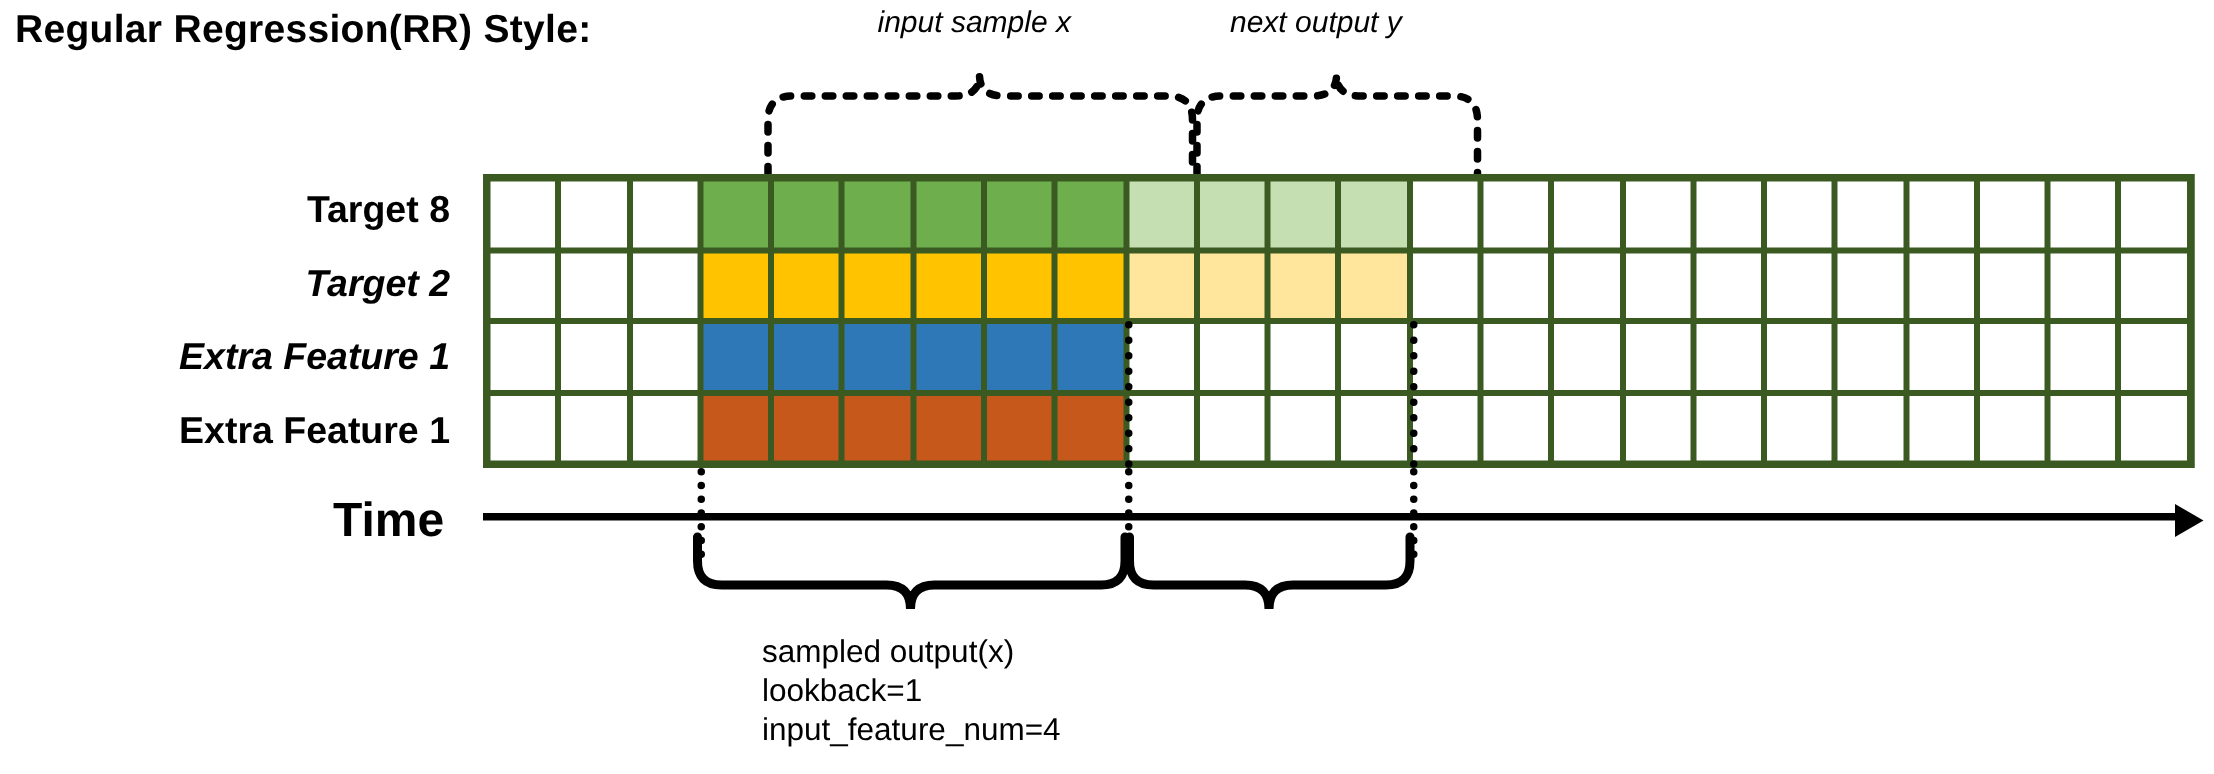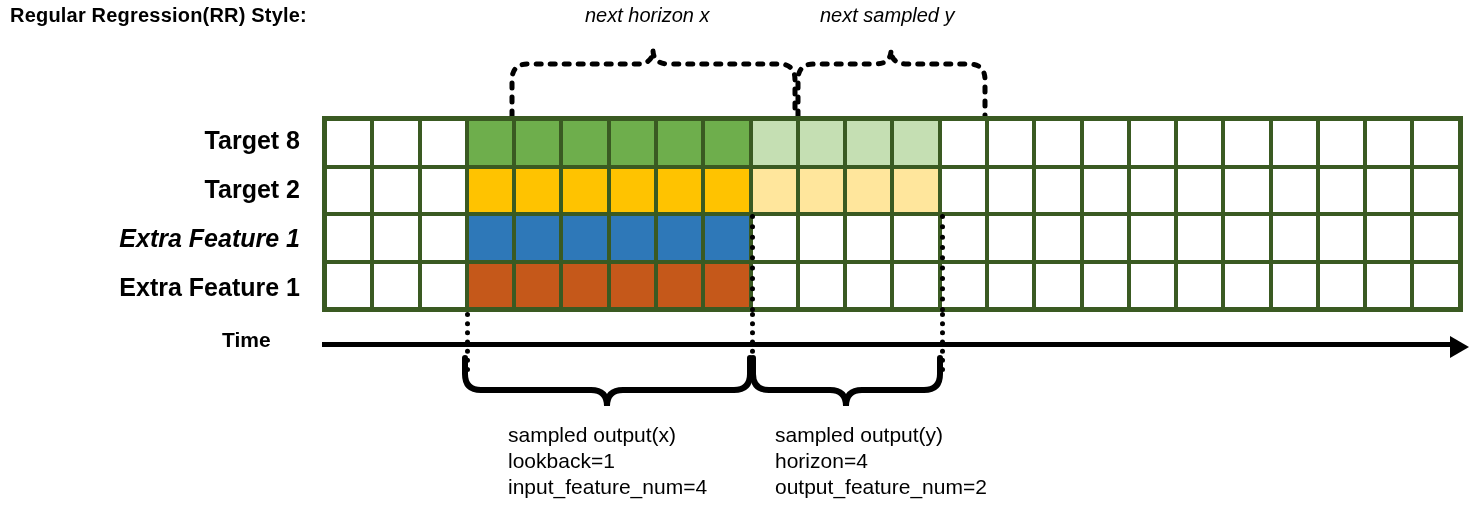--- a/index.html
+++ b/index.html
@@ -1,21 +1,21 @@
 <!DOCTYPE html>
 <html><head>
 <meta charset="utf-8">
 <style>
   html,body{margin:0;padding:0;background:#ffffff;}
   body{width:1476px;height:516px;font-family:"Liberation Sans",sans-serif;color:#000;}
   #stage{position:relative;width:1476px;height:516px;overflow:hidden;}
 
   .title{
     position:absolute;left:10px;top:4px;
-    font-size:20px;font-weight:600;letter-spacing:.2px;white-space:nowrap;
+    font-size:26px;font-weight:600;letter-spacing:.2px;white-space:nowrap;
   }
 
   .toplabel{
     position:absolute;font-size:20px;font-style:italic;font-weight:500;
     white-space:nowrap;
   }
 
   
   .rowlabels{position:absolute;left:0px;top:116px;width:312px;height:196px;}
   .rowlabel{
@@ -30,21 +30,21 @@
     background:#3a5a22;
     display:grid;
     gap:4px;
     padding:0px;
     box-sizing:border-box;
   }
   .cell{background:#ffffff;}
 
   
   .timelabel{
-    position:absolute;font-size:21px;font-weight:bold;white-space:nowrap;
+    position:absolute;font-size:32px;font-weight:bold;white-space:nowrap;
   }
   .axis{position:absolute;background:#000;height:5px;}
   .arrowhead{
     position:absolute;width:0;height:0;
     border-top:11px solid transparent;border-bottom:11px solid transparent;
     border-left:19px solid #000;
   }
 
   
   .vdot{
@@ -59,37 +59,37 @@
     position:absolute;font-size:21px;font-weight:500;line-height:26px;white-space:nowrap;
   }
 </style>
 </head>
 <body>
 
 <div id="stage">
 
   <div class="title">Regular Regression(RR) Style:</div>
 
-  <div class="toplabel" style="left:585px;top:4px;">next horizon x</div>
-  <div class="toplabel" style="left:820px;top:4px;">next sampled y</div>
+  <div class="toplabel" style="left:585px;top:4px;">input sample x</div>
+  <div class="toplabel" style="left:820px;top:4px;">next output y</div>
 
   <svg class="ovl" viewBox="0 0 1476 516">
     <g fill="none" stroke="#000" stroke-width="5" stroke-linecap="round" stroke-dasharray="5 9">
 
       <path d="M512,116 L512,80 Q512,64 528,64 L637,64 Q653,64 653,50
                Q653,64 669,64 L779,64 Q795,64 795,80 L795,116"></path>
 
       <path d="M798,116 L798,80 Q798,64 814,64 L875,64 Q891,64 891,50
                Q891,64 907,64 L969,64 Q985,64 985,80 L985,116"></path>
     </g>
   </svg>
 
   <div class="rowlabels">
     <div class="rowlabel" style="top:0px;">Target 8</div>
-    <div class="rowlabel" style="top:49px;">Target 2</div>
+    <div class="rowlabel" style="top:49px;font-style:italic;">Target 2</div>
     <div class="rowlabel" style="top:98px;font-style:italic;">Extra Feature 1</div>
     <div class="rowlabel" style="top:147px;">Extra Feature 1</div>
   </div>
 
   <div class="grid" id="grid" style="width: 1141px; height: 196px; grid-template-columns: repeat(24, 43.2917px); grid-template-rows: repeat(4, 43.5px); border-color: rgb(58, 90, 34); background: rgb(58, 90, 34); gap: 4px;">
       <div class="cell" style="background: rgb(255, 255, 255);"></div>
       <div class="cell" style="background: rgb(255, 255, 255);"></div>
       <div class="cell" style="background: rgb(255, 255, 255);"></div>
       <div class="cell" style="background: rgb(110, 174, 76);"></div>
       <div class="cell" style="background: rgb(110, 174, 76);"></div>
@@ -206,19 +206,14 @@
       <path d="M753,358 L753,374 Q753,390 769,390 L830,390 Q846,390 846,406
                Q846,390 862,390 L924,390 Q940,390 940,374 L940,358"></path>
     </g>
   </svg>
 
   <div class="caption" style="left:508px;top:422px;">
     <div>sampled output(x)</div>
     <div>lookback=1</div>
     <div>input_feature_num=4</div>
   </div>
-  <div class="caption" style="left:775px;top:422px;">
-    <div>sampled output(y)</div>
-    <div>horizon=4</div>
-    <div>output_feature_num=2</div>
-  </div>
 
 </div>
 
 </body></html>

